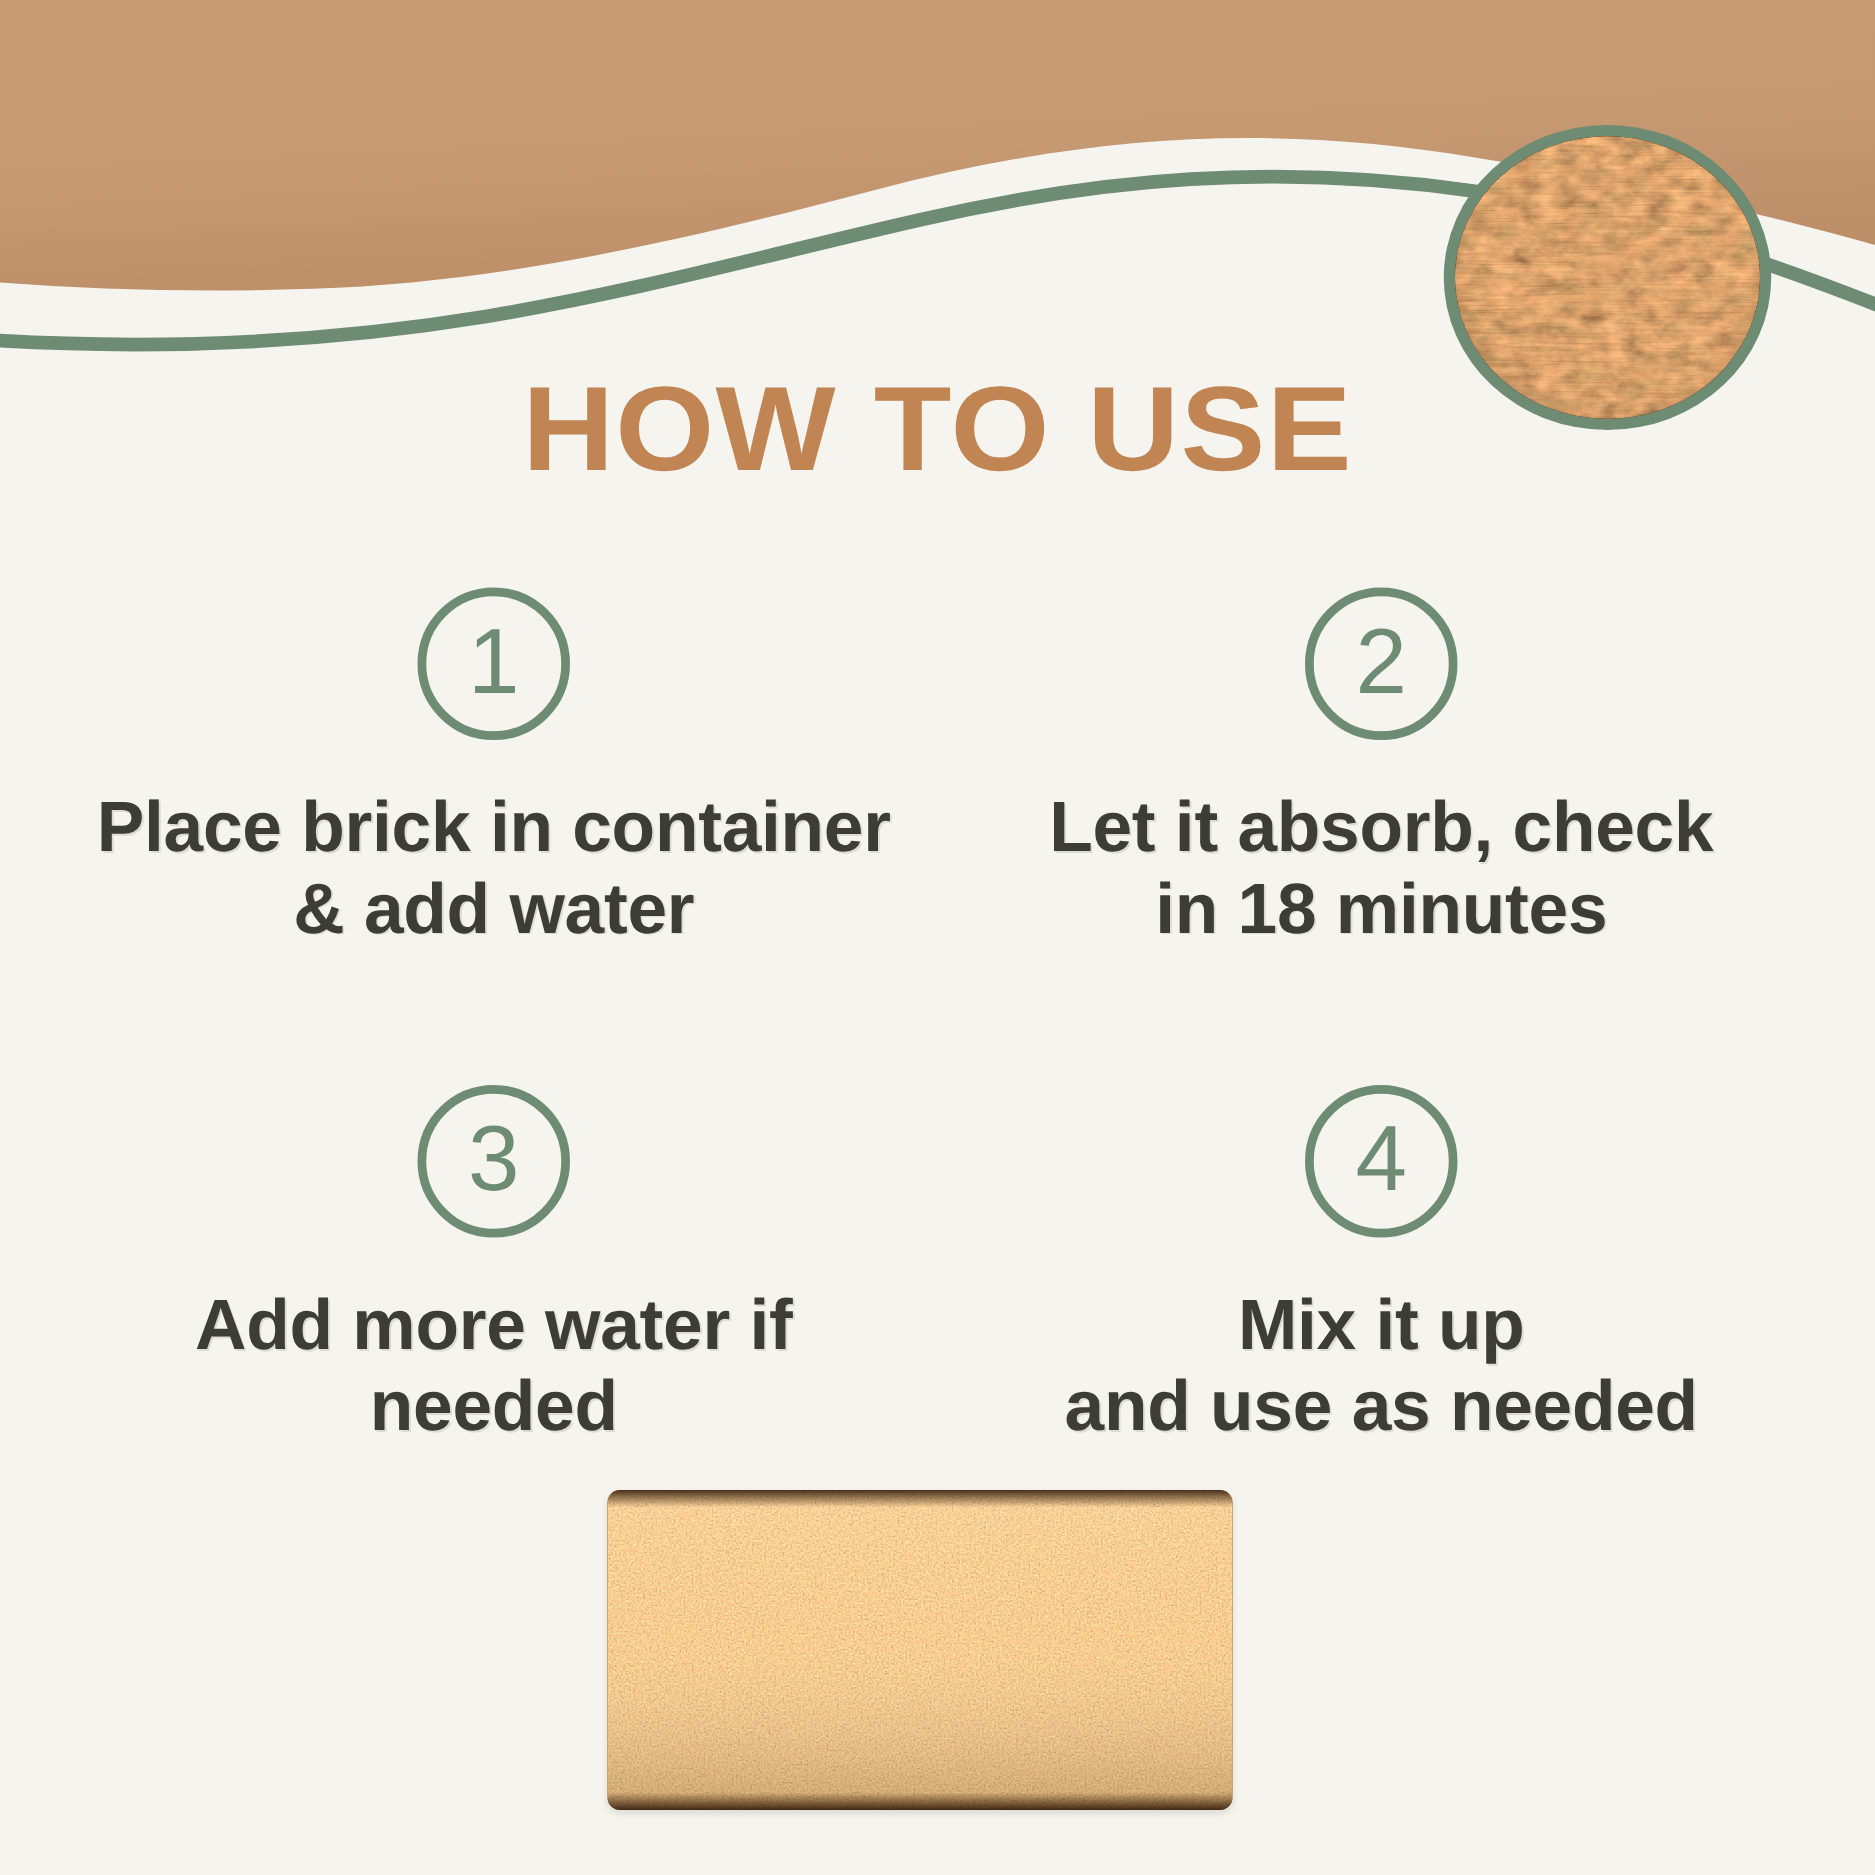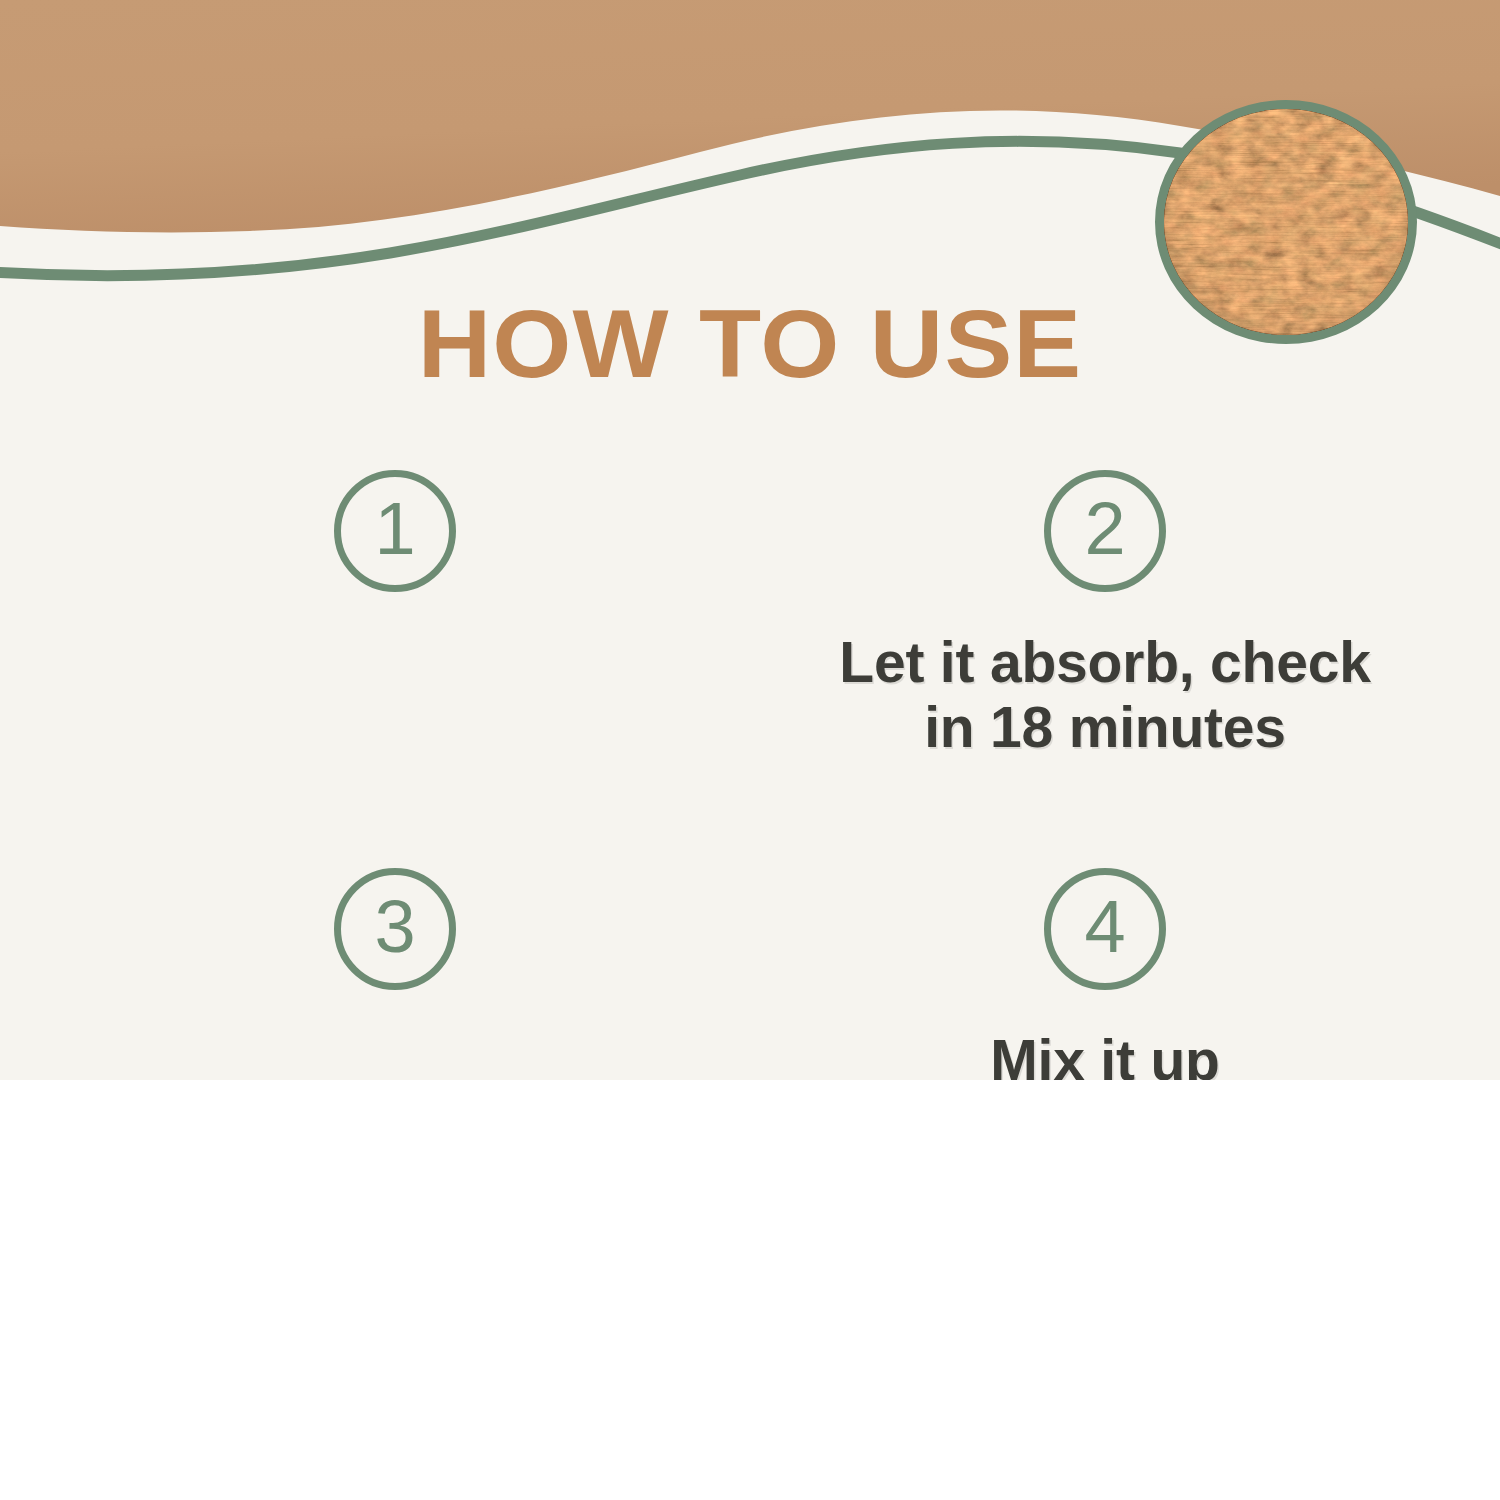--- a/index.html
+++ b/index.html
@@ -6,21 +6,21 @@
     margin: 0;
     padding: 0;
     background: #ffffff;
   }
   body {
     font-family: "Liberation Sans", sans-serif;
   }
   #page {
     position: relative;
     width: 1500px;
-    height: 1080px;
+    height: 1500px;
     overflow: hidden;
     background: #F6F4EF;
   }
 
   
   #wave-band {
     position: absolute;
     left: 0; top: 0;
     width: 1500px;
     height: 360px;
@@ -182,30 +182,34 @@
       <rect width="300" height="300" fill="url(#coirVig)"></rect>
     </svg>
   </div>
 
   <div id="title">HOW TO USE</div>
 
   <div id="steps">
 
     <div class="step">
       <div class="step-badge">1</div>
+      <div class="step-text">Place brick in container
+&amp; add water</div>
     </div>
 
     <div class="step">
       <div class="step-badge">2</div>
       <div class="step-text">Let it absorb, check
 in 18 minutes</div>
     </div>
 
     <div class="step">
       <div class="step-badge">3</div>
+      <div class="step-text">Add more water if
+needed</div>
     </div>
 
     <div class="step">
       <div class="step-badge">4</div>
       <div class="step-text">Mix it up
 and use as needed</div>
     </div>
 
   </div>
 

